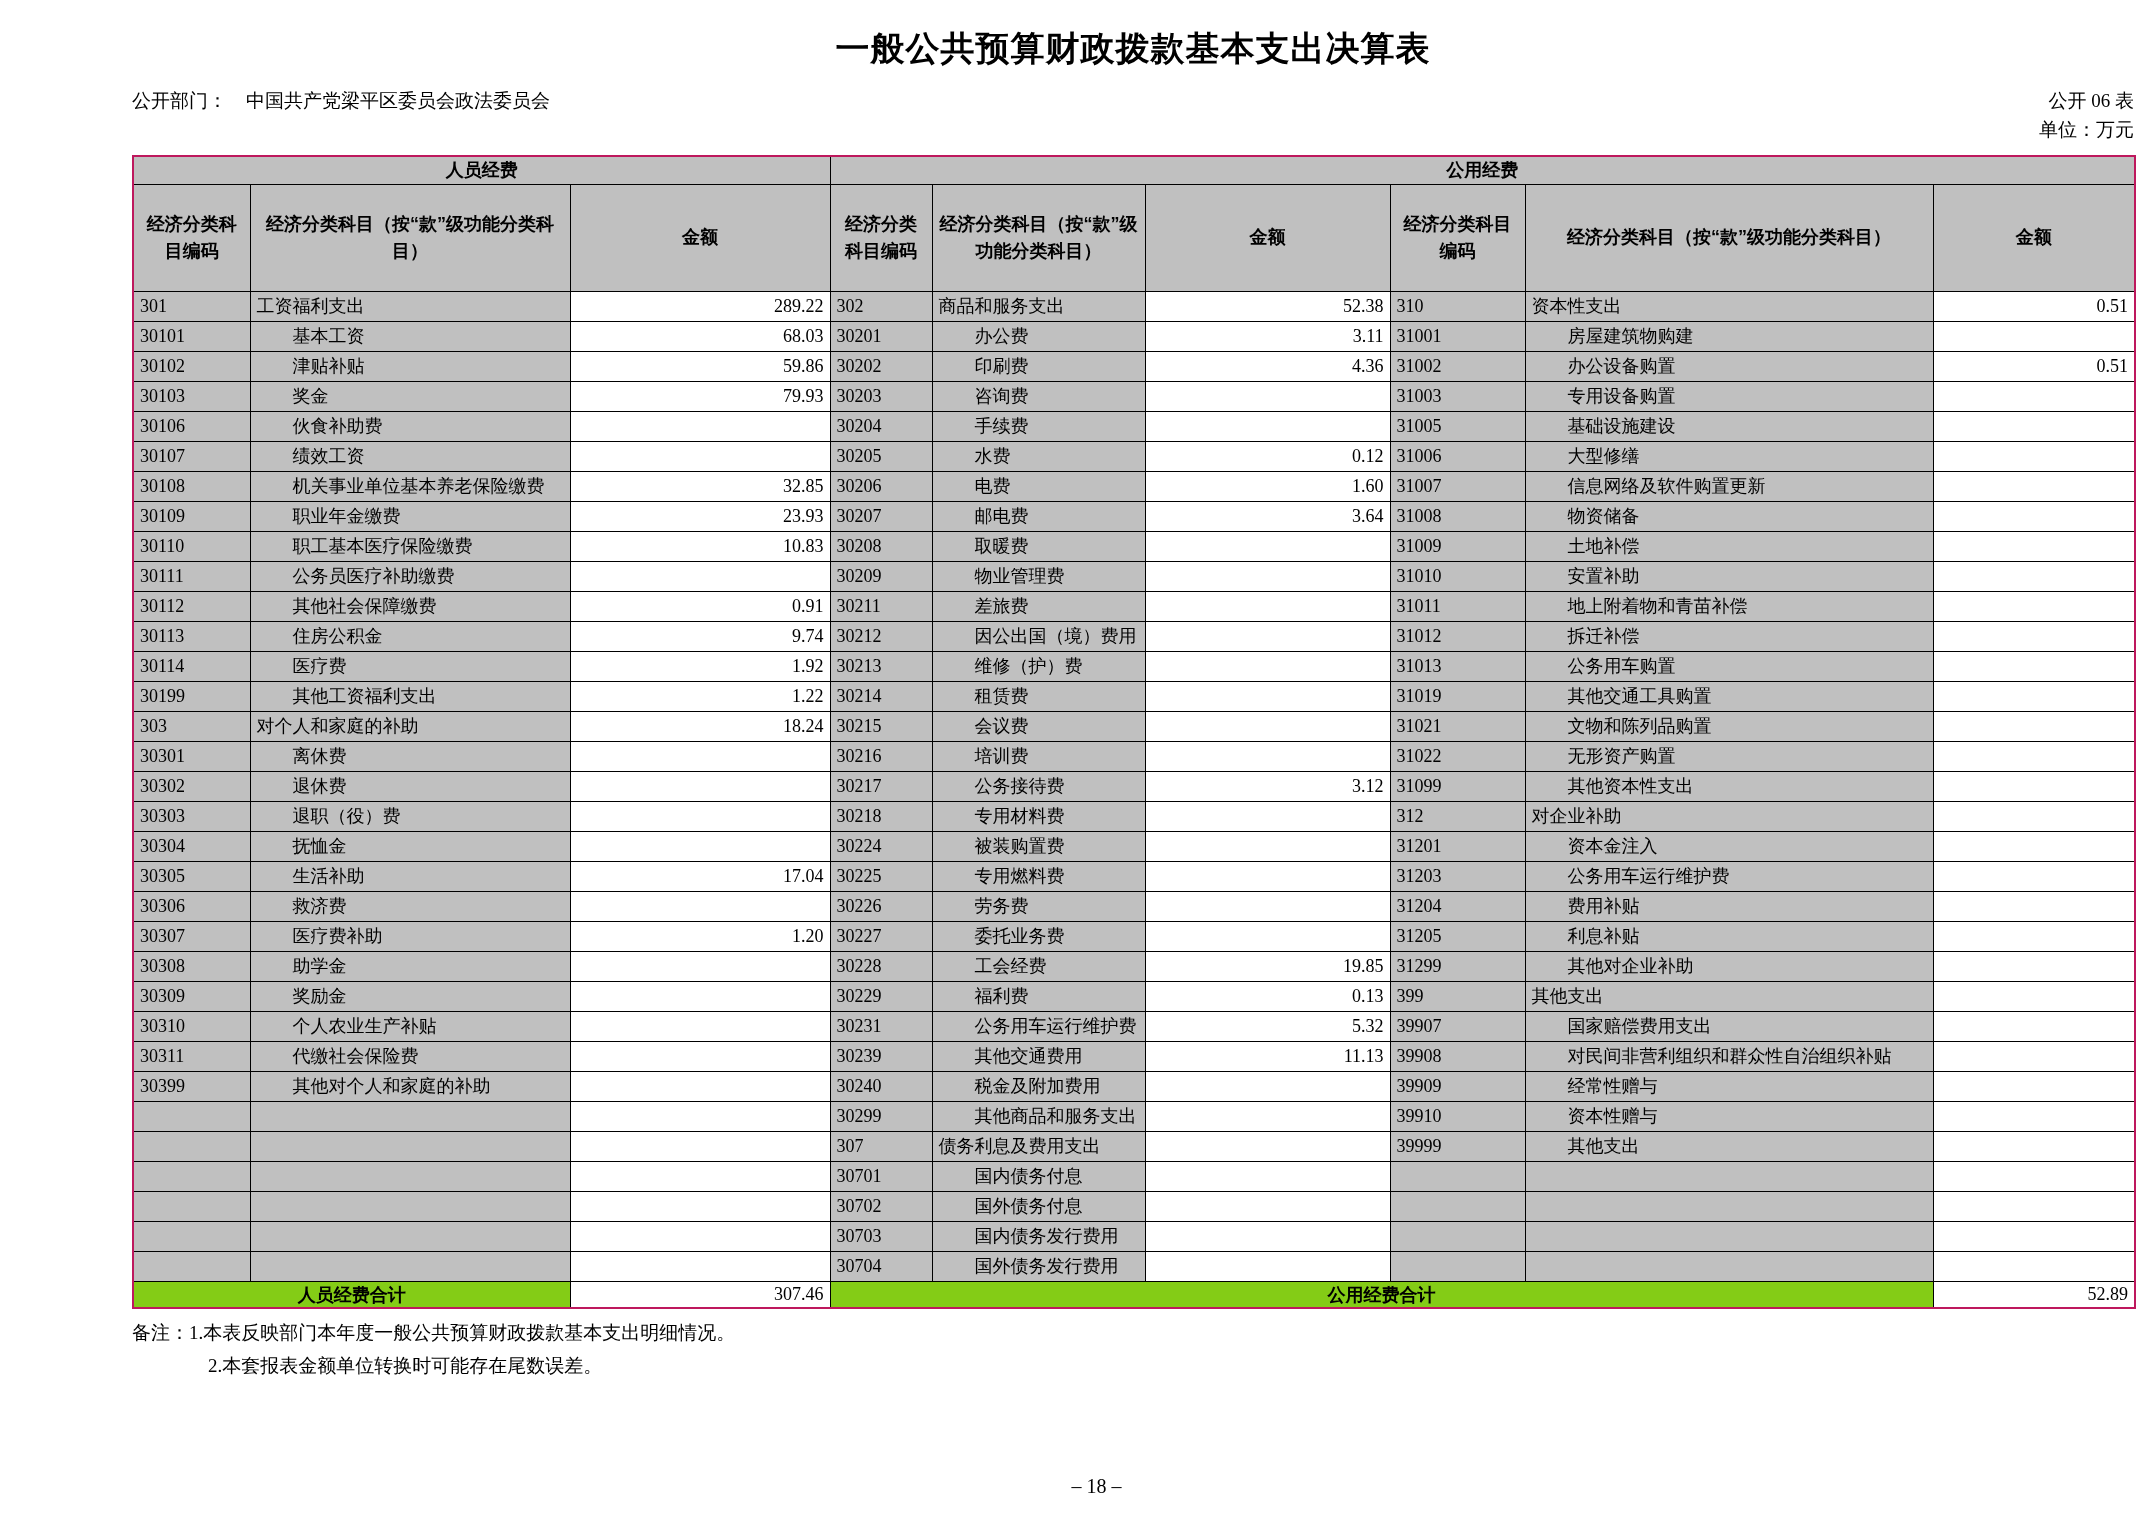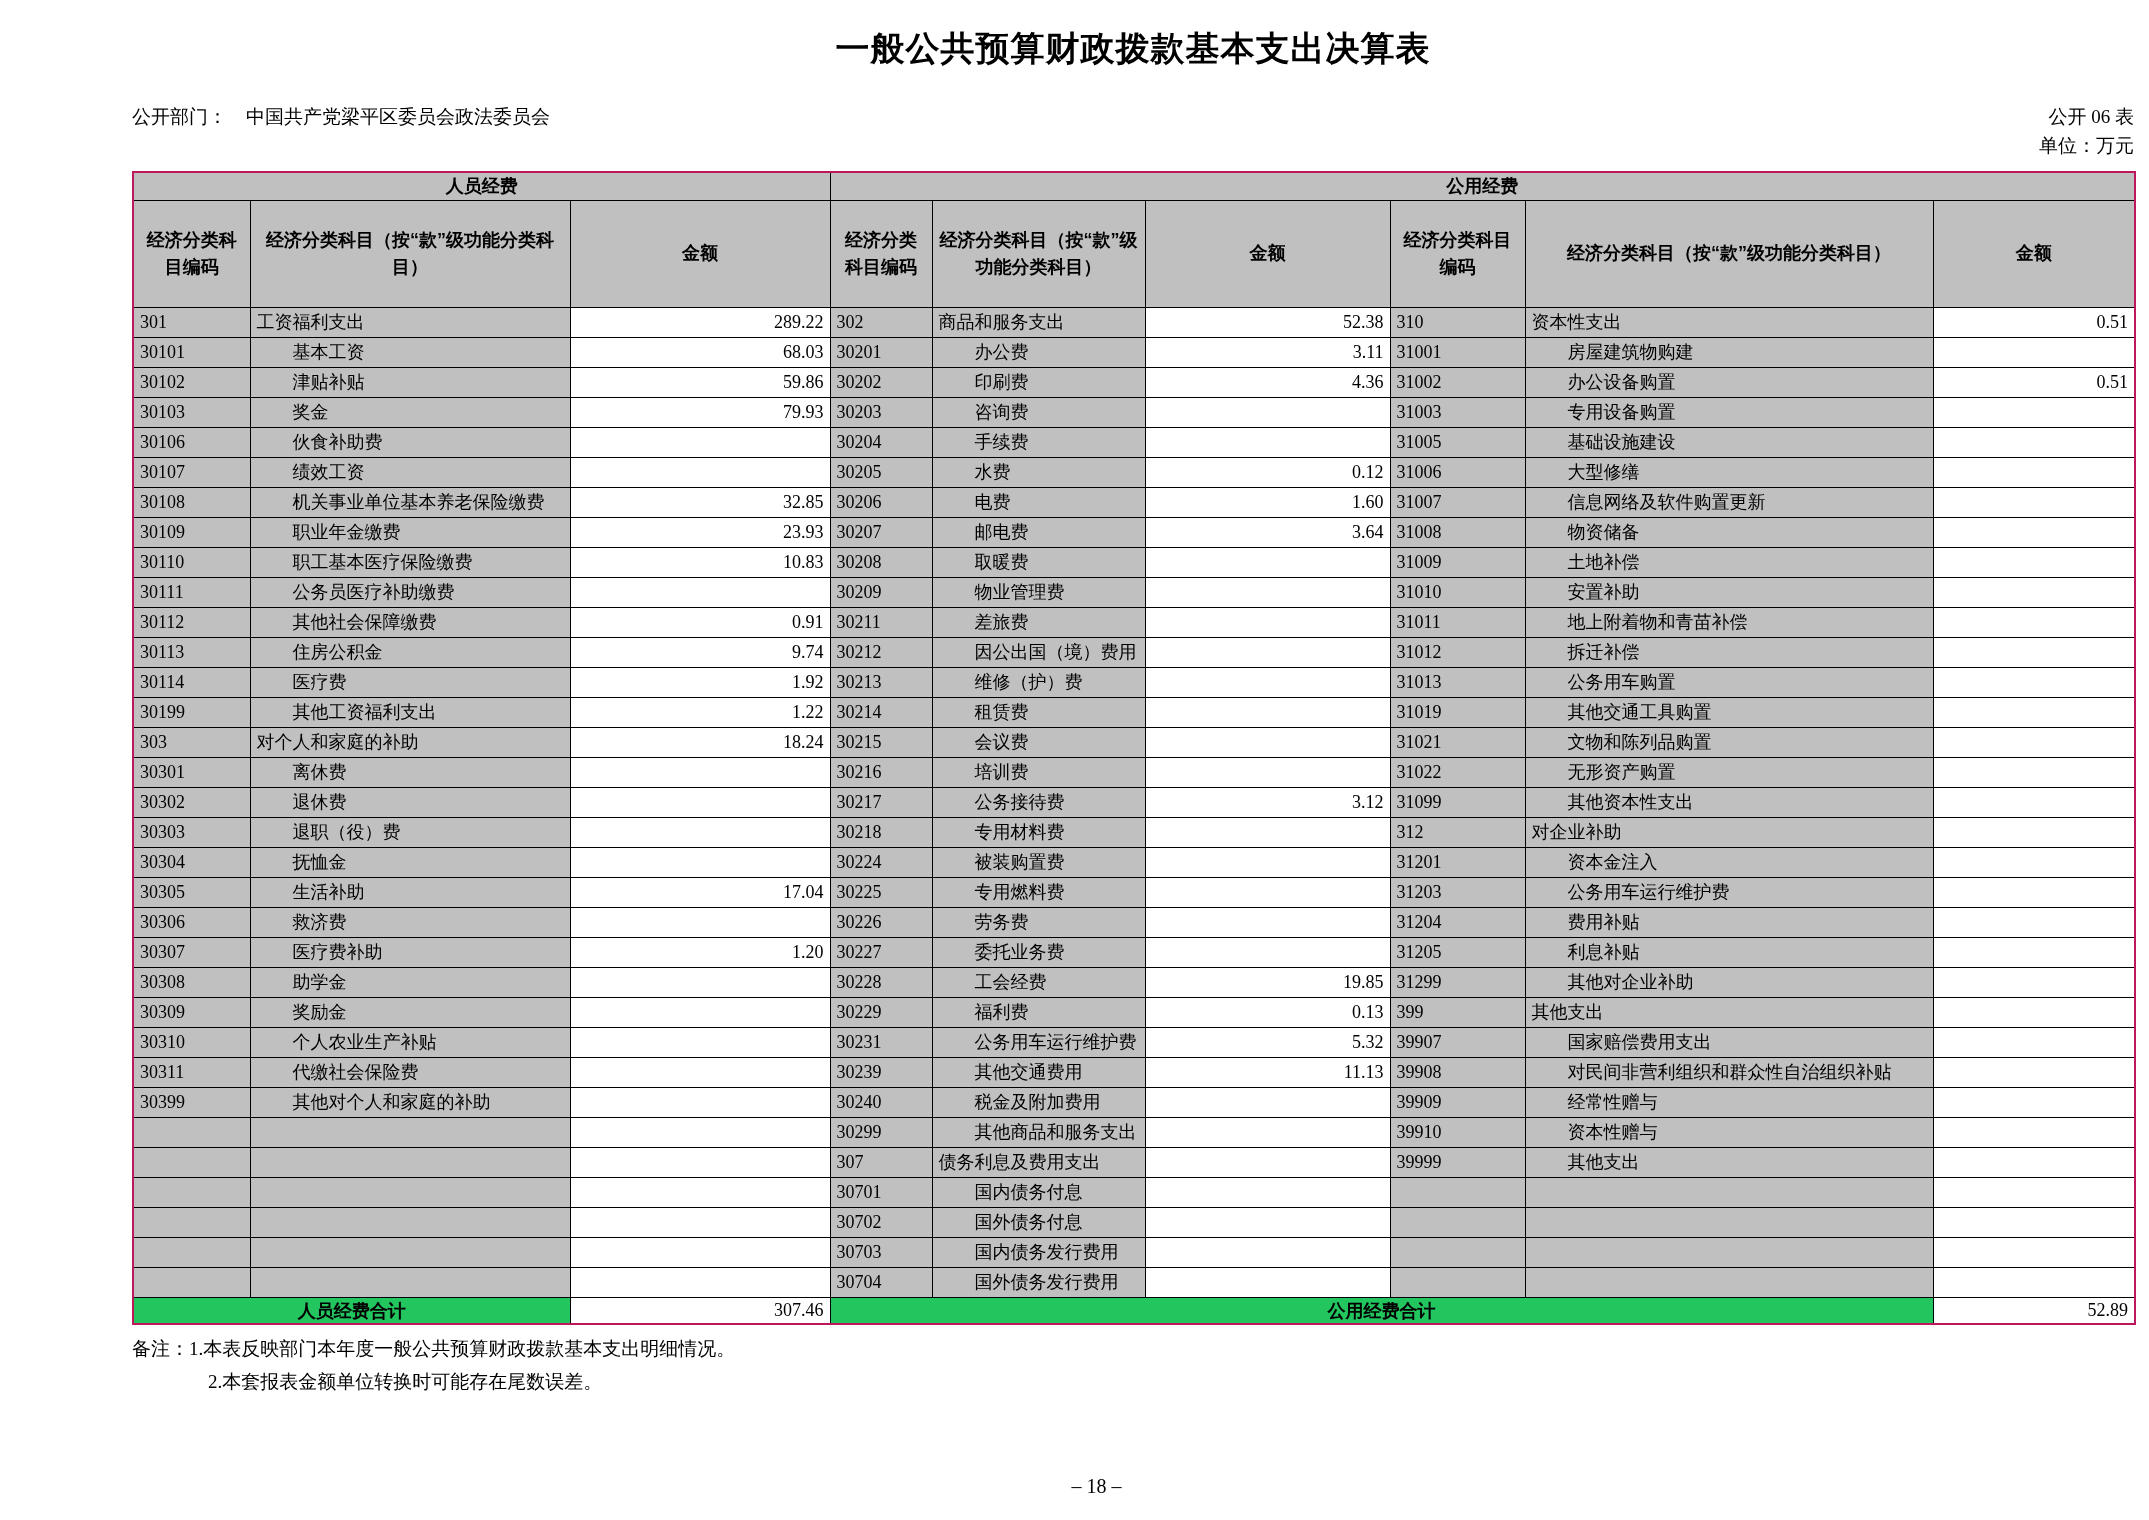--- a/index.html
+++ b/index.html
@@ -15,21 +15,21 @@
   .content{width:2002px;margin-left:88px;}
   .title{
     padding-top:26px;
     text-align:center;
     font-family:"Liberation Sans","DejaVu Sans",sans-serif;
     font-weight:bold;
     font-size:34px;
     letter-spacing:1px;
   }
   .meta{
-    margin-top:30px;
+    margin-top:14px;
     display:flex;
     justify-content:space-between;
     align-items:flex-start;
     font-size:19px;
     line-height:1.55;
   }
   .meta-left{width:440px;}
   .meta-right{text-align:right;line-height:1.55;}
   table.budget{
     border-collapse:collapse;
@@ -64,21 +64,21 @@
   td.code{white-space:nowrap;text-align:left;background:#c0c0c0;}
   td.name{white-space:nowrap;text-align:left;background:#c0c0c0;}
   td.amt{background:#ffffff;text-align:right;font-size:19px;}
   tbody.data tr{height:30px;}
   .totrow{height:27px;}
   .totlabel{
     text-align:center;
     font-family:"Liberation Sans","DejaVu Sans",sans-serif;
     font-weight:bold;
     font-size:20px;
-    background:#22c55e;
+    background:#84cc16;
   }
   .notes{margin-top:8px;font-size:19px;line-height:1.7;}
   .note2{padding-left:76px;}
   .pagenum{
     position:absolute;
     bottom:22px;left:0;right:0;
     text-align:center;
     font-size:20px;
   }
 </style>

